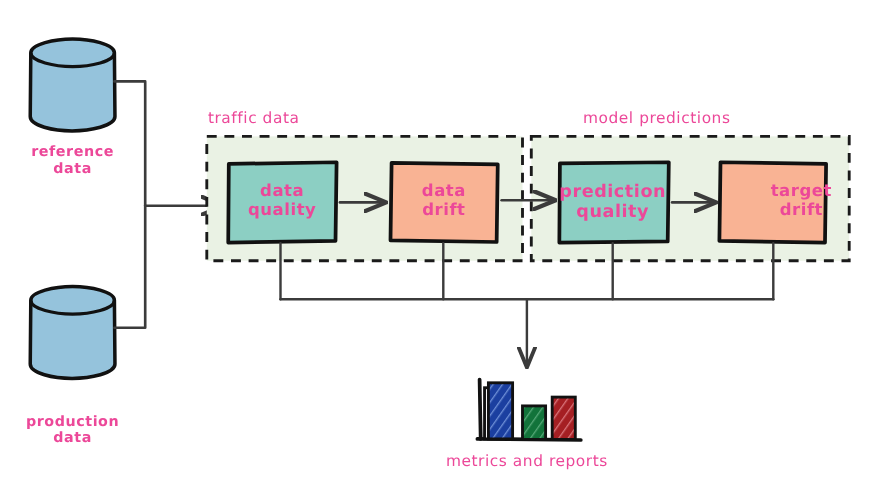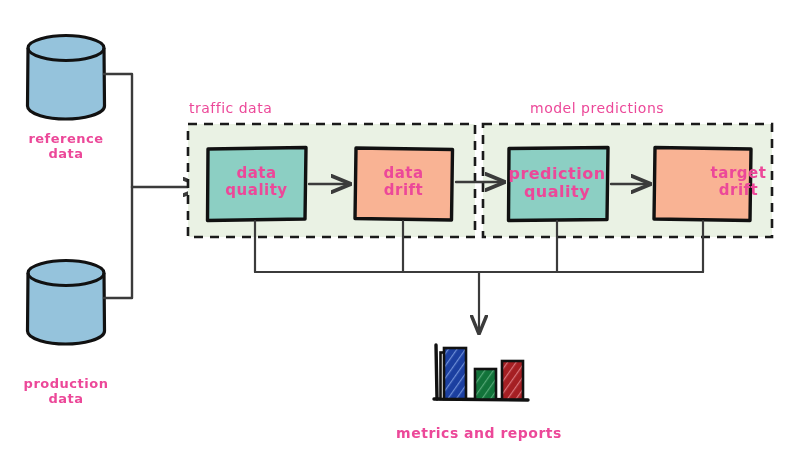--- a/index.html
+++ b/index.html
@@ -40,23 +40,22 @@
     font-weight: 500;
     text-align: left;
     white-space: nowrap;
   }
   .box-label {
     font-size: 15px;
     font-weight: 600;
   }
   .chart-caption {
     font-size: 14px;
-    font-weight: 700;
+    font-weight: 400;
     white-space: nowrap;
-    margin-top: 13px;
   }
 </style>
 </head>
 <body>
 
 <div id="canvas">
 
   <svg id="svg-layer" viewBox="0 0 800 450">
     <defs>
       <marker id="arrowhead" markerWidth="9" markerHeight="8" refX="8" refY="4" orient="auto">
@@ -141,18 +140,18 @@
 
   <div class="hand-text box-label" style="left:207px; top:165px; width:99px;">data
 quality</div>
 
   <div class="hand-text box-label" style="left:355px; top:165px; width:97px;">data
 drift</div>
 
   <div class="hand-text box-label" style="left:506px; top:165px; width:102px; font-size:16px;">prediction
 quality</div>
 
-  <div class="hand-text box-label" style="left:690px; top:165px; width:97px;">target
+  <div class="hand-text box-label" style="left:654px; top:165px; width:97px;padding-left:26px;">target
 drift</div>
 
   <div class="hand-text chart-caption" style="left:329px; top:412px; width:300px;">metrics and reports</div>
 
 </div>
 
 </body></html>

